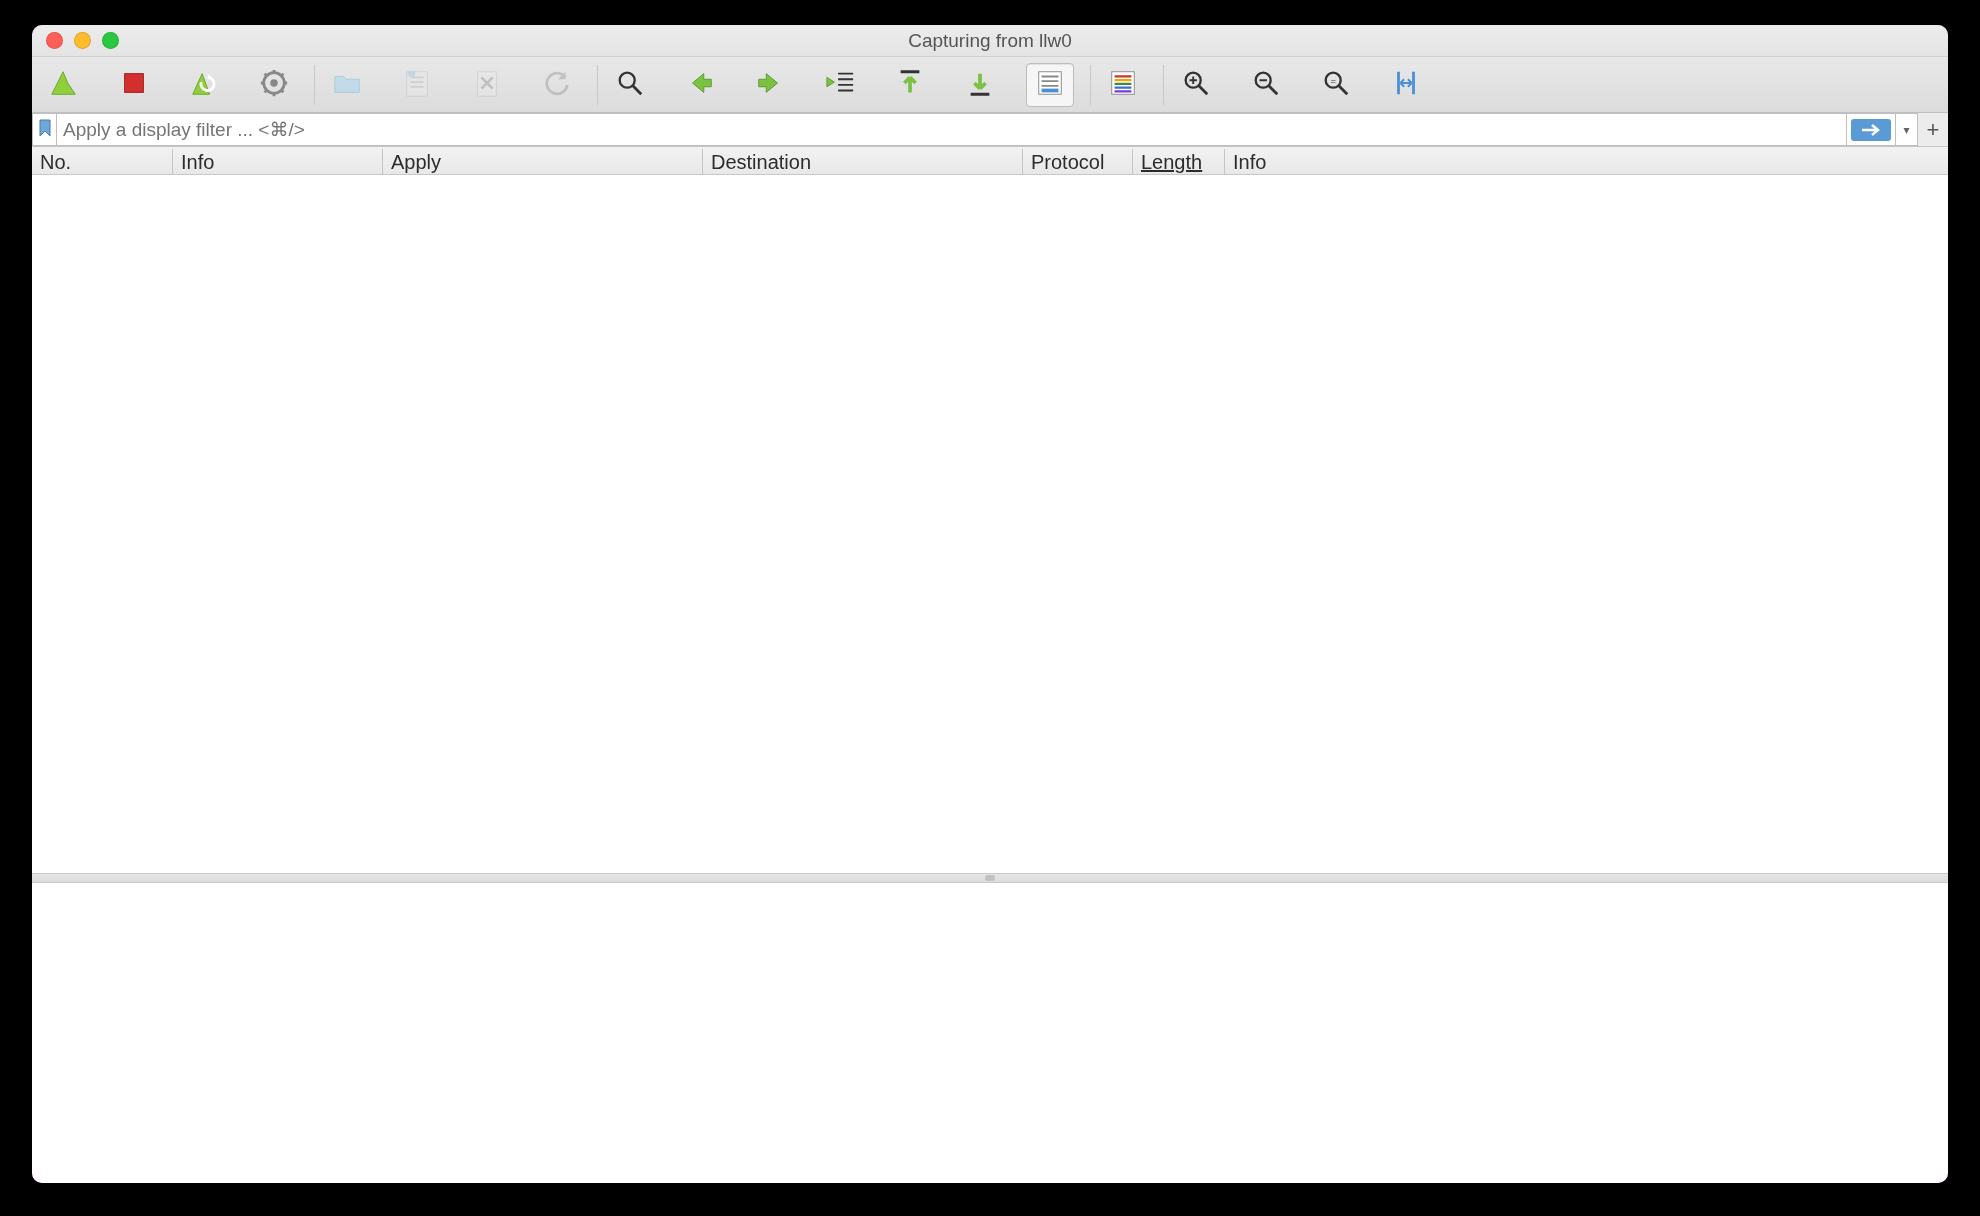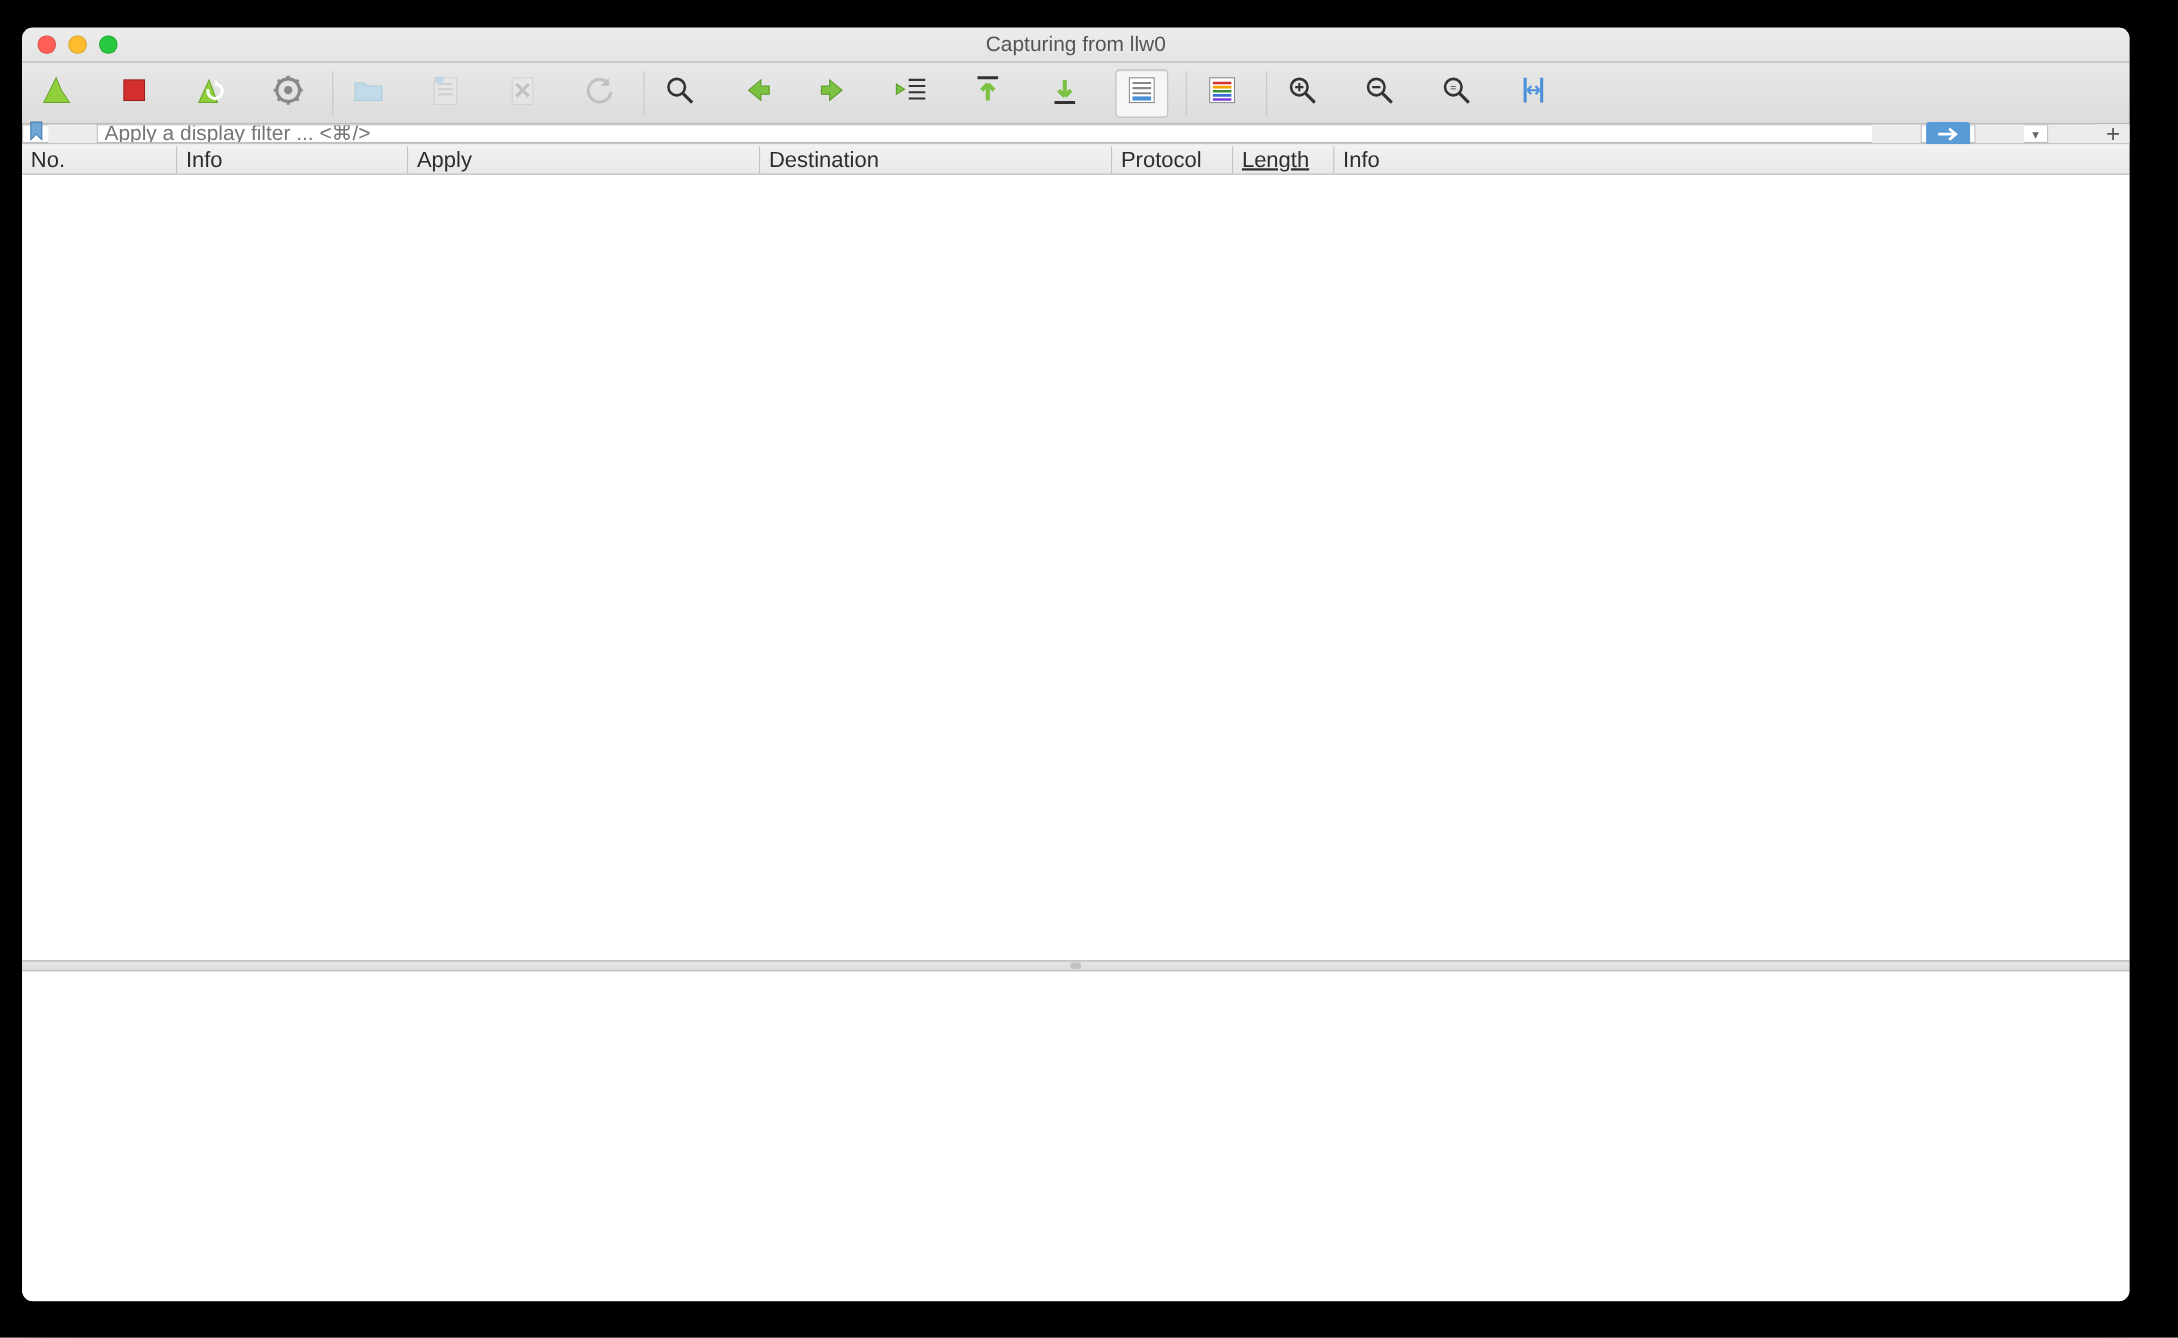--- a/index.html
+++ b/index.html
@@ -8,25 +8,25 @@
     font-family: -apple-system, BlinkMacSystemFont, "Helvetica Neue", Arial, sans-serif;
     width: 1980px;
     height: 1216px;
     display: flex;
     align-items: flex-start;
     justify-content: flex-start;
     overflow: hidden;
   }
   .window {
     position: absolute;
-    left: 20px;
+    left: 32px;
     top: 25px;
     width: 1916px;
     height: 1158px;
-    background: #a3a3a3;
+    background: #d946ef;
     border-radius: 10px;
     overflow: hidden;
     box-shadow: 0 20px 60px rgba(0,0,0,0.5);
     display: flex;
     flex-direction: column;
   }
   
   .titlebar {
     height: 32px;
     background: linear-gradient(#ececec,#e4e4e4);
@@ -77,26 +77,25 @@
     box-shadow: inset 0 1px 1px rgba(0,0,0,0.08);
   }
   .tbtn svg { width: 30px; height: 30px; }
   .sep {
     width: 1px; height: 40px;
     background: #c8c8c8;
     margin: 0 8px 0 -6px;
   }
   
   .filterbar {
-    height: 18px;
+    height: 34px;
     display: flex;
     align-items: stretch;
     background: #ececec;
     border-bottom: 1px solid #c4c4c4;
-    gap: 44px;
   }
   .bookmark {
     width: 24px;
     display: flex; align-items: center; justify-content: center;
     background: #fff;
     border: 1px solid #bfbfbf;
     border-right: none;
   }
   .bookmark svg { width: 14px; height: 18px; }
   .filter-input {

